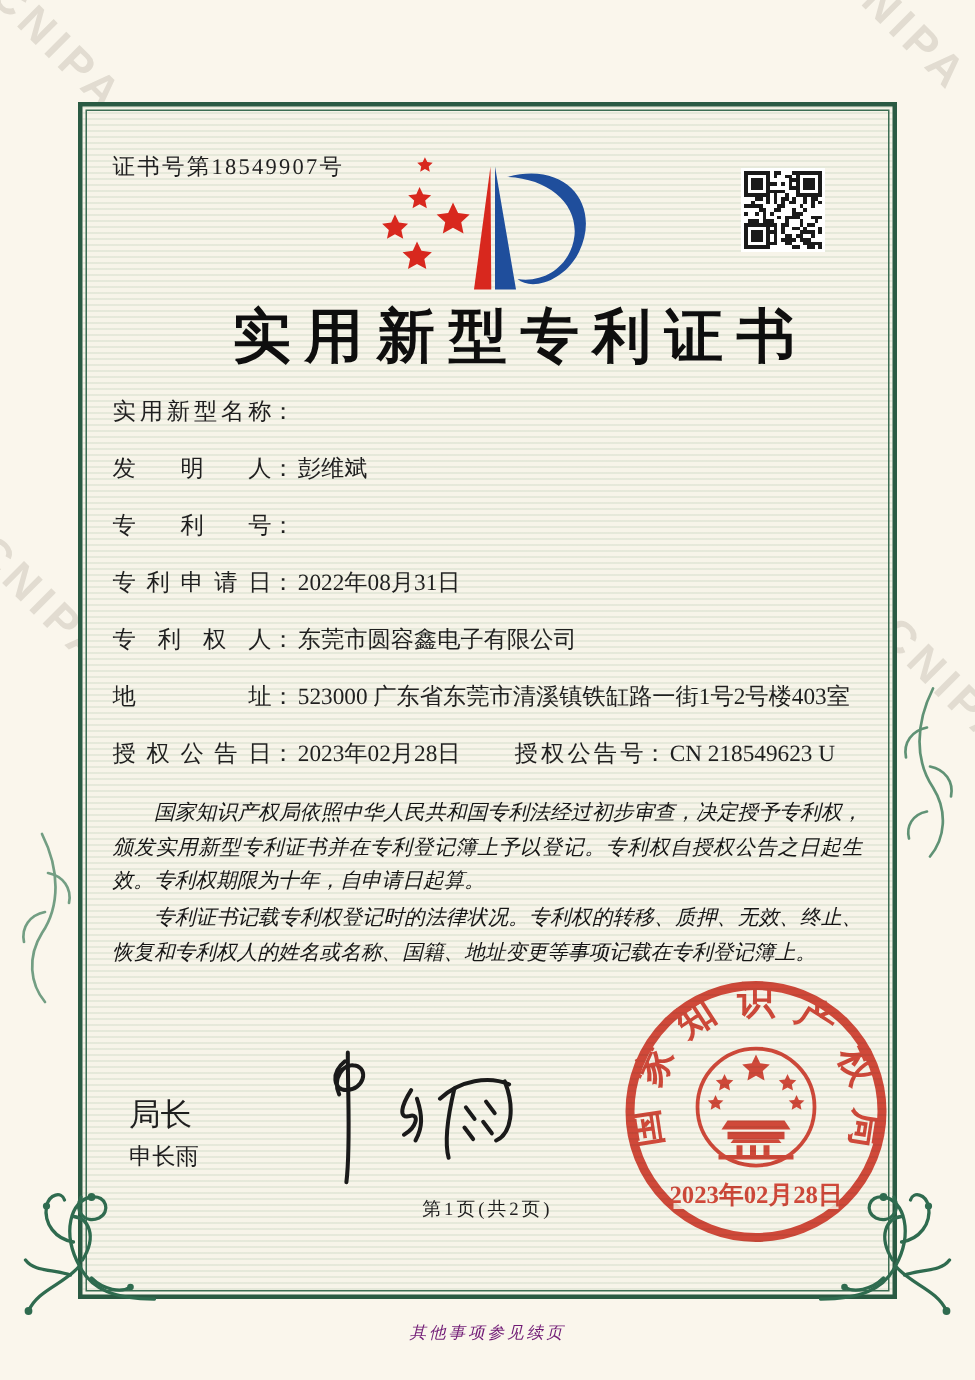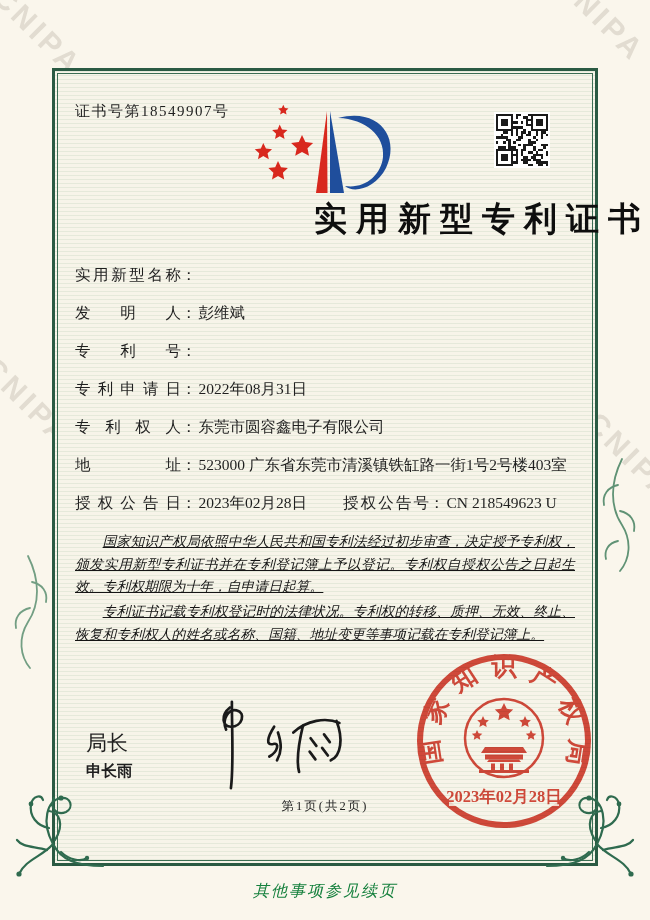--- a/index.html
+++ b/index.html
@@ -27,47 +27,47 @@
       #f7f4e9;
   }
   .frame::after {
     content:''; position:absolute; inset:2px; border:1px solid #3c6e54; pointer-events:none;
   }
   .cert-no { position:absolute; left:75px; top:102px; font-size:15px; letter-spacing:1.5px; }
   .logo { position:absolute; left:250px; top:103px; width:152px; height:94px; }
   .qr { position:absolute; left:494px; top:112px; width:56px; height:56px; background:#fff; padding:2px; }
   .qr svg { width:100%; height:100%; display:block; }
   .title {
-    position:absolute; left:0; top:197px; width:100%; text-align:right;
-    font-size:33px; font-weight:bold; letter-spacing:9px; color:#0e0e0e;padding-left:44px;
+    position:absolute; left:0; top:197px; width:100%; text-align:center;
+    font-size:39px; font-weight:bold; letter-spacing:9px; color:#0e0e0e;padding-left:44px;
   }
   .fields { position:absolute; left:75px; top:264px; width:503px; font-size:15.5px; }
   .frow { display:flex; align-items:flex-start; margin-bottom:17px; line-height:21px; white-space:nowrap; }
   .flabel { display:inline-flex; justify-content:space-between; width:106px; flex:none; }
   .flabel.short { width:86px; }
   .fcolon { flex:none; margin-right:2px; }
   .fvalue { white-space:normal; }
   .pair2 { display:flex; margin-left:36px; }
   .paras {
     position:absolute; left:75px; top:531px; width:500px;
-    font-size:13.8px; line-height:1.64; font-style:italic; text-align:justify; color:#151515;text-decoration:underline;
+    font-size:13.8px; line-height:1.64; font-style:italic; text-align:justify; color:#151515;
   }
   .paras p { text-indent:2em; margin-bottom:2px; }
   .sign-title { position:absolute; left:86px; top:729px; font-size:21px; font-family:Liberation Serif, serif; }
-  .sign-name  { position:absolute; left:86px; top:761px; font-size:15.5px; font-family:"Liberation Sans","DejaVu Sans",sans-serif;font-weight:bold; }
+  .sign-name  { position:absolute; left:86px; top:761px; font-size:15.5px; font-family:"Liberation Sans","DejaVu Sans",sans-serif; }
   .sign-svg { position:absolute; left:188px; top:696px; width:178px; height:96px; }
   .seal { position:absolute; left:413px; top:650px; width:182px; height:182px; opacity:.93; mix-blend-mode:multiply; }
   .flourish { position:absolute; width:102px; height:102px; }
   .flourish.br { left:545px; top:778px; }
   .flourish.bl { left:3px;  top:778px; transform:scaleX(-1); }
   .sprig { position:absolute; width:52px; height:120px; }
   .sprig.right { left:596px; top:455px; }
   .sprig.left  { left:2px;  top:552px; transform:scaleX(-1); }
   .page-num { position:absolute; left:0; top:798px; width:100%; text-align:center; font-size:12.5px; letter-spacing:2px; }
-  .cont-note { position:absolute; left:0; top:881px; width:100%; text-align:center; font-size:16px; font-style:italic; letter-spacing:2px; color:#15803d; }
+  .cont-note { position:absolute; left:0; top:881px; width:100%; text-align:center; font-size:11px; font-style:italic; letter-spacing:2px; color:#701a75; }
 </style>
 </head>
 <body>
 
 <div class="wm" style="left:-18px; top:14px;">CNIPA</div>
 <div class="wm" style="left:545px; top:0px;">CNIPA</div>
 <div class="wm" style="left:-28px; top:385px;">CNIPA</div>
 <div class="wm faint" style="left:360px; top:272px;">CNIPA</div>
 <div class="wm faint" style="left:290px; top:525px;">CNIPA</div>
 <div class="wm" style="left:575px; top:440px;">CNIPA</div>

